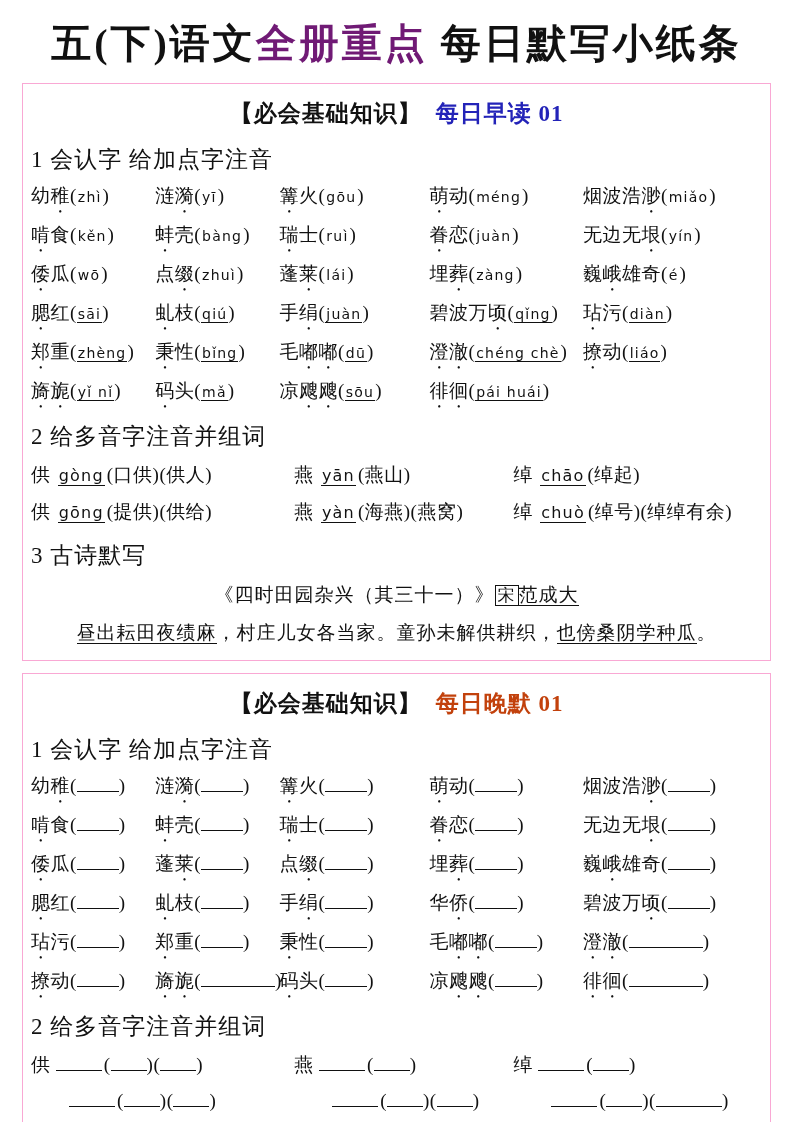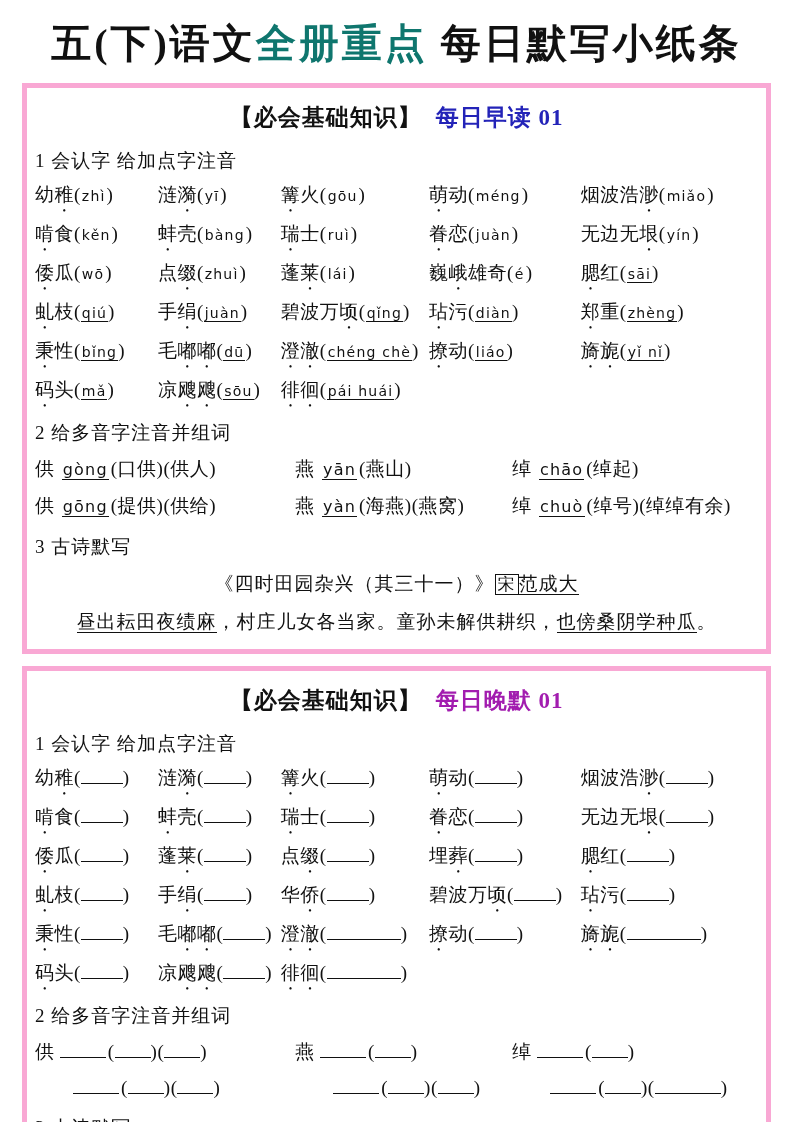--- a/index.html
+++ b/index.html
@@ -7,29 +7,29 @@
     width:793px;height:1122px;
     font-family:"Liberation Serif","DejaVu Serif",serif;
     color:#111;overflow:hidden;
   }
   .page-title{
     text-align:center;font-size:40px;font-weight:bold;
     margin:16px 0 12px;letter-spacing:3px;white-space:nowrap;
   }
   .page-title .red{}
   .card{
-    border:5px solid #f9a8d4;margin:0 22px 12px;
+    border:1px solid #f9a8d4;margin:0 22px 12px;
     padding:4px 8px 12px;
   }
   .card-header{
     text-align:center;font-size:23px;font-weight:bold;
     padding:10px 0 6px;letter-spacing:1px;
   }
   .card-header .session{margin-left:14px;}
-  .sec-label{font-size:19px;padding:9px 0 3px;letter-spacing:1px;}
+  .sec-label{font-size:23px;padding:9px 0 3px;letter-spacing:1px;}
   
   .word-grid{
     display:grid;
     grid-template-columns:17% 17% 20.5% 21% 24.5%;
     font-size:19px;line-height:35px;letter-spacing:.5px;
   }
   .cell{white-space:nowrap;}
   .py{
     font-family:"DejaVu Sans","Liberation Sans",sans-serif;
     font-size:14px;letter-spacing:1.2px;padding:0 1px;margin-top:16px;
@@ -63,41 +63,42 @@
   .poly-line2-ev{margin-left:2.0em;}
   
   .poem{text-align:center;font-size:19px;letter-spacing:1px;}
   .poem-title{margin:8px 0 4px;}
   .dyn-box{border:1px solid #111;padding:0 2px;font-size:17px;}
   .poem-line{margin:12px 0 2px;}
 </style>
 </head>
 <body>
 
-<h1 class="page-title"><span>五(下)语文</span><span class="red" style="color: #0f766e;">全册重点</span><span> 每日默写小纸条</span></h1>
+<h1 class="page-title"><span>五(下)语文</span><span class="red" style="color: #701a75;">全册重点</span><span> 每日默写小纸条</span></h1>
 
 <section class="card">
   <div class="card-header">
     <span>【必会基础知识】</span><span class="session" style="color: rgb(35, 35, 184);">每日早读 01</span>
   </div>
   <div class="sec-label">1 会认字 给加点字注音</div>
   <div class="word-grid" id="m-grid">
       <div class="cell"><span><span>幼</span><em class="dot">稚</em></span>(<span class="py">zhì</span>)</div>
       <div class="cell"><span><span>涟</span><em class="dot">漪</em></span>(<span class="py">yī</span>)</div>
       <div class="cell"><span><em class="dot">篝</em><span>火</span></span>(<span class="py">gōu</span>)</div>
       <div class="cell"><span><em class="dot">萌</em><span>动</span></span>(<span class="py">méng</span>)</div>
       <div class="cell"><span><span>烟</span><span>波</span><span>浩</span><em class="dot">渺</em></span>(<span class="py">miǎo</span>)</div>
       <div class="cell"><span><em class="dot">啃</em><span>食</span></span>(<span class="py">kěn</span>)</div>
       <div class="cell"><span><em class="dot">蚌</em><span>壳</span></span>(<span class="py">bàng</span>)</div>
       <div class="cell"><span><em class="dot">瑞</em><span>士</span></span>(<span class="py">ruì</span>)</div>
       <div class="cell"><span><em class="dot">眷</em><span>恋</span></span>(<span class="py">juàn</span>)</div>
       <div class="cell"><span><span>无</span><span>边</span><span>无</span><em class="dot">垠</em></span>(<span class="py">yín</span>)</div>
       <div class="cell"><span><em class="dot">倭</em><span>瓜</span></span>(<span class="py">wō</span>)</div>
       <div class="cell"><span><span>点</span><em class="dot">缀</em></span>(<span class="py">zhuì</span>)</div>
       <div class="cell"><span><span>蓬</span><em class="dot">莱</em></span>(<span class="py">lái</span>)</div>
+      <div class="cell"><span><span>埋</span><em class="dot">葬</em></span>(<span class="py">zàng</span>)</div>
       <div class="cell"><span><span>巍</span><em class="dot">峨</em><span>雄</span><span>奇</span></span>(<span class="py">é</span>)</div>
       <div class="cell"><span><em class="dot">腮</em><span>红</span></span>(<span class="py ul">sāi</span>)</div>
       <div class="cell"><span><em class="dot">虬</em><span>枝</span></span>(<span class="py ul">qiú</span>)</div>
       <div class="cell"><span><span>手</span><em class="dot">绢</em></span>(<span class="py ul">juàn</span>)</div>
       <div class="cell"><span><span>碧</span><span>波</span><span>万</span><em class="dot">顷</em></span>(<span class="py ul">qǐng</span>)</div>
       <div class="cell"><span><em class="dot">玷</em><span>污</span></span>(<span class="py ul">diàn</span>)</div>
       <div class="cell"><span><em class="dot">郑</em><span>重</span></span>(<span class="py ul">zhèng</span>)</div>
       <div class="cell"><span><em class="dot">秉</em><span>性</span></span>(<span class="py ul">bǐng</span>)</div>
       <div class="cell"><span><span>毛</span><em class="dot">嘟</em><em class="dot">嘟</em></span>(<span class="py ul">dū</span>)</div>
       <div class="cell"><span><em class="dot">澄</em><em class="dot">澈</em></span>(<span class="py ul">chéng chè</span>)</div>
@@ -128,44 +129,46 @@
       <span>《四时田园杂兴（其三十一）》</span><span class="ul"><span class="dyn-box">宋</span><span>范成大</span></span>
     </div>
     <div class="poem-line">
       <span class="ul">昼出耘田夜绩麻</span><span>，村庄儿女各当家。童孙未解供耕织，</span><span class="ul">也傍桑阴学种瓜</span><span>。</span>
     </div>
   </div>
 </section>
 
 <section class="card">
   <div class="card-header">
-    <span>【必会基础知识】</span><span class="session" style="color: #a21caf;">每日晚默 01</span>
+    <span>【必会基础知识】</span><span class="session" style="color: #c2410c;">每日晚默 01</span>
   </div>
   <div class="sec-label">1 会认字 给加点字注音</div>
   <div class="word-grid" id="e-grid">
       <div class="cell"><span><span>幼</span><em class="dot">稚</em></span>(<span class="blank std"></span>)</div>
       <div class="cell"><span><span>涟</span><em class="dot">漪</em></span>(<span class="blank std"></span>)</div>
       <div class="cell"><span><em class="dot">篝</em><span>火</span></span>(<span class="blank std"></span>)</div>
       <div class="cell"><span><em class="dot">萌</em><span>动</span></span>(<span class="blank std"></span>)</div>
       <div class="cell"><span><span>烟</span><span>波</span><span>浩</span><em class="dot">渺</em></span>(<span class="blank std"></span>)</div>
       <div class="cell"><span><em class="dot">啃</em><span>食</span></span>(<span class="blank std"></span>)</div>
       <div class="cell"><span><em class="dot">蚌</em><span>壳</span></span>(<span class="blank std"></span>)</div>
       <div class="cell"><span><em class="dot">瑞</em><span>士</span></span>(<span class="blank std"></span>)</div>
       <div class="cell"><span><em class="dot">眷</em><span>恋</span></span>(<span class="blank std"></span>)</div>
       <div class="cell"><span><span>无</span><span>边</span><span>无</span><em class="dot">垠</em></span>(<span class="blank std"></span>)</div>
       <div class="cell"><span><em class="dot">倭</em><span>瓜</span></span>(<span class="blank std"></span>)</div>
       <div class="cell"><span><span>蓬</span><em class="dot">莱</em></span>(<span class="blank std"></span>)</div>
       <div class="cell"><span><span>点</span><em class="dot">缀</em></span>(<span class="blank std"></span>)</div>
       <div class="cell"><span><span>埋</span><em class="dot">葬</em></span>(<span class="blank std"></span>)</div>
+      <div class="cell"><span><span>巍</span><em class="dot">峨</em><span>雄</span><span>奇</span></span>(<span class="blank std"></span>)</div>
       <div class="cell"><span><em class="dot">腮</em><span>红</span></span>(<span class="blank std"></span>)</div>
       <div class="cell"><span><em class="dot">虬</em><span>枝</span></span>(<span class="blank std"></span>)</div>
       <div class="cell"><span><span>手</span><em class="dot">绢</em></span>(<span class="blank std"></span>)</div>
       <div class="cell"><span><span>华</span><em class="dot">侨</em></span>(<span class="blank std"></span>)</div>
       <div class="cell"><span><span>碧</span><span>波</span><span>万</span><em class="dot">顷</em></span>(<span class="blank std"></span>)</div>
       <div class="cell"><span><em class="dot">玷</em><span>污</span></span>(<span class="blank std"></span>)</div>
+      <div class="cell"><span><em class="dot">郑</em><span>重</span></span>(<span class="blank std"></span>)</div>
       <div class="cell"><span><em class="dot">秉</em><span>性</span></span>(<span class="blank std"></span>)</div>
       <div class="cell"><span><span>毛</span><em class="dot">嘟</em><em class="dot">嘟</em></span>(<span class="blank std"></span>)</div>
       <div class="cell"><span><em class="dot">澄</em><em class="dot">澈</em></span>(<span class="blank wide"></span>)</div>
       <div class="cell"><span><em class="dot">撩</em><span>动</span></span>(<span class="blank std"></span>)</div>
       <div class="cell"><span><em class="dot">旖</em><em class="dot">旎</em></span>(<span class="blank wide"></span>)</div>
       <div class="cell"><span><em class="dot">码</em><span>头</span></span>(<span class="blank std"></span>)</div>
       <div class="cell"><span><span>凉</span><em class="dot">飕</em><em class="dot">飕</em></span>(<span class="blank std"></span>)</div>
       <div class="cell"><span><em class="dot">徘</em><em class="dot">徊</em></span>(<span class="blank wide"></span>)</div>
     </div>
   <div class="sec-label">2 给多音字注音并组词</div>

